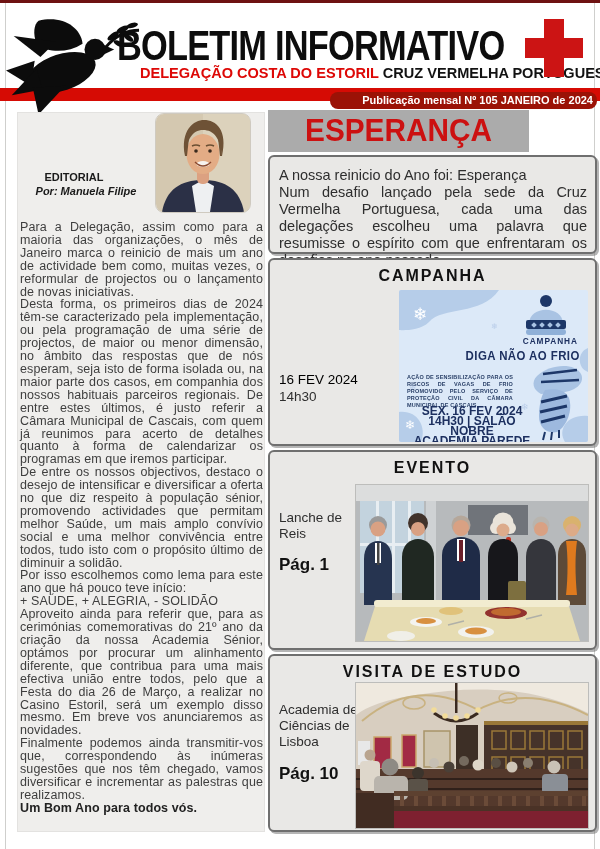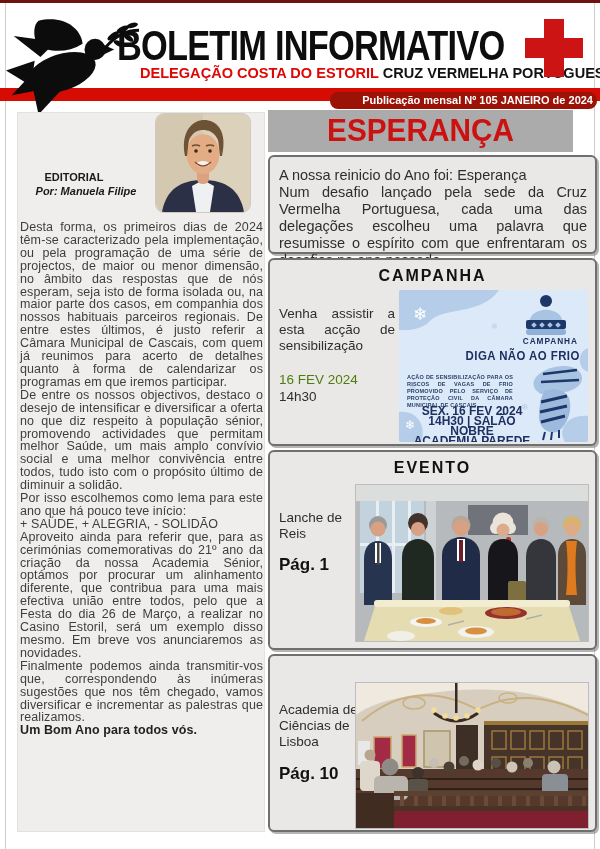--- a/index.html
+++ b/index.html
@@ -22,32 +22,32 @@
   
   .left-box{left:17px;top:112px;width:248px;height:720px;background:#efeeec;border:1px solid #e3e2e0;box-sizing:border-box;}
   .portrait{left:155px;top:113px;width:94px;height:98px;border-radius:9px;overflow:hidden;border:1px solid #cfcac0;}
   .ed-label{left:17px;top:171px;width:114px;text-align:center;font-size:11px;font-weight:bold;color:#1a1a1a;}
   .ed-byline{left:17px;top:185px;width:138px;text-align:center;font-size:11px;font-weight:bold;font-style:italic;color:#1a1a1a;}
   .ed-text{left:20px;top:221px;width:243px;font-size:12.5px;line-height:12.9px;color:#3e3e3e;
            text-align:justify;letter-spacing:0.1px;}
   .ed-text p{margin:0 0 0 0;}
   .ed-text p.closing{font-weight:bold;color:#222;}
   
-  .esp-header{left:268px;top:110px;width:305px;height:42px;background:#ababab;}
+  .esp-header{left:268px;top:110px;width:261px;height:42px;background:#ababab;}
   .esp-title{width:100%;text-align:center;line-height:42px;font-size:31px;font-weight:bold;color:#cc1111;
              letter-spacing:0;transform:scaleX(0.96);transform-origin:center top;}
   .rbox{left:268px;background:#e9e8e6;border:2px solid #6f6f6f;border-radius:6px;width:329px;
         box-sizing:border-box;box-shadow:2px 2px 0 rgba(90,90,90,0.45);}
   .rbox-title{position:absolute;left:0;top:7px;width:100%;text-align:center;font-size:16px;
               font-weight:bold;color:#111;letter-spacing:2px;}
   .box-palavra-text{position:absolute;left:9px;top:10px;width:308px;font-size:14.5px;line-height:17px;
                     color:#2e2e2e;text-align:justify;}
   .camp-invite{position:absolute;left:9px;top:46px;width:116px;font-size:13.5px;line-height:16px;
                color:#2e2e2e;text-align:justify;}
-  .camp-date{position:absolute;left:9px;top:112px;font-size:13.5px;color:#4d7c0f;}
+  .camp-date{position:absolute;left:9px;top:112px;font-size:13.5px;color:#000000;}
   .camp-time{position:absolute;left:9px;top:129px;font-size:13.5px;color:#2e2e2e;}
   .caption{font-size:13.5px;line-height:16px;color:#2e2e2e;}
   .pagref{font-size:17px;font-weight:bold;color:#111;}
   .photo-frame{position:absolute;overflow:hidden;border:1px solid #bdbdbb;background:#ccc;}
   
   .poster{position:absolute;left:129px;top:30px;width:189px;height:152px;background:#dcE9f8;
           background:#dce9f8;overflow:hidden;border-radius:2px;}
   .poster .flake{position:absolute;color:#fff;}
   .poster .flake.small{color:#b9cde9;}
   .p-label{position:absolute;right:10px;top:46px;font-size:9px;letter-spacing:1px;color:#1d3060;
@@ -117,20 +117,21 @@
       <ellipse cx="47" cy="50" rx="6.5" ry="3" fill="#f6f3ef"></ellipse>
       <path d="M39 48 Q47 56 55 48" stroke="#8a4a30" stroke-width="1.4" fill="none"></path>
       <path d="M29 42 C24 16 38 6 48 6 C60 6 72 16 66 42 C64 24 58 16 47 16 C36 16 31 26 29 42 Z" fill="#6e5236"></path>
       <path d="M29 42 C29 34 30 28 33 24 L31 42 Z M66 42 C66 34 64 28 62 24 L64 42 Z" fill="#6e5236"></path>
     </svg>
   </div>
   <div class="abs ed-label">EDITORIAL</div>
   <div class="abs ed-byline">Por: Manuela Filipe</div>
 
   <div class="abs ed-text">
+    <p>Para a Delegação, assim como para a maioria das organizações, o mês de Janeiro marca o reinicio de mais um ano de actividade bem como, muitas vezes, o reformular de projectos ou o lançamento de novas iniciativas.</p>
     <p>Desta forma, os primeiros dias de 2024 têm-se caracterizado pela implementação, ou pela programação de uma série de projectos, de maior ou menor dimensão, no âmbito das respostas que de nós esperam, seja isto de forma isolada ou, na maior parte dos casos, em companhia dos nossos habituais parceiros regionais. De entre estes últimos, é justo referir a Câmara Municipal de Cascais, com quem já reunimos para acerto de detalhes quanto à forma de calendarizar os programas em que iremos participar.</p>
     <p>De entre os nossos objectivos, destaco o desejo de intensificar e diversificar a oferta no que diz respeito à população sénior, promovendo actividades que permitam melhor Saúde, um mais amplo convívio social e uma melhor convivência entre todos, tudo isto com o propósito último de diminuir a solidão.</p>
     <p>Por isso escolhemos como lema para este ano que há pouco teve início:</p>
     <p>+ SAÚDE, + ALEGRIA, - SOLIDÃO</p>
     <p>Aproveito ainda para referir que, para as cerimónias comemorativas do 21º ano da criação da nossa Academia Sénior, optámos por procurar um alinhamento diferente, que contribua para uma mais efectiva união entre todos, pelo que a Festa do dia 26 de Março, a realizar no Casino Estoril, será um exemplo disso mesmo. Em breve vos anunciaremos as novidades.</p>
     <p>Finalmente podemos ainda transmitir-vos que, correspondendo às inúmeras sugestões que nos têm chegado, vamos diversificar e incrementar as palestras que realizamos.</p>
     <p class="closing">Um Bom Ano para todos vós.</p>
   </div>
 
   <div class="abs esp-header">
@@ -139,21 +140,20 @@
 
   <div class="abs rbox" style="top:155px;height:99px;">
     <div class="box-palavra-text">
       <span>A nossa reinicio do Ano foi: Esperança</span><br>
       <span>Num desafio lançado pela sede da Cruz Vermelha Portuguesa, cada uma das delegações escolheu uma palavra que resumisse o espírito com que enfrentaram os desafios no ano passado.</span>
     </div>
   </div>
 
   <div class="abs rbox" style="top:258px;height:188px;">
     <div class="rbox-title">CAMPANHA</div>
-    <div class="camp-invite">Venha assistir a esta acção de sensibilização</div>
     <div class="camp-date">16 FEV 2024</div>
     <div class="camp-time">14h30</div>
 
     <div class="poster">
       <svg width="189" height="152" viewBox="0 0 189 152" style="position:absolute;left:0;top:0;">
         <path d="M0 0 H100 C82 26 44 16 30 32 C20 42 0 40 0 40 Z" fill="#b6cde9"></path>
         <path d="M0 152 V122 C18 120 28 136 22 152 Z" fill="#b6cde9"></path>
         <path d="M189 152 V126 C168 124 158 140 166 152 Z" fill="#b6cde9"></path>
         <path d="M189 58 C178 62 178 78 189 82 Z" fill="#b6cde9"></path>
 
@@ -247,20 +247,21 @@
         <ellipse cx="70" cy="136" rx="10" ry="3" fill="#d89040"></ellipse>
         <ellipse cx="120" cy="147" rx="18" ry="6" fill="#f2f2ee"></ellipse>
         <ellipse cx="120" cy="146" rx="11" ry="3.5" fill="#d89040"></ellipse>
         <ellipse cx="45" cy="151" rx="14" ry="5" fill="#f0efe8"></ellipse>
         <path d="M92 140 L108 136 M170 134 L186 130" stroke="#b0b0a8" stroke-width="1.5"></path>
       </svg>
     </div>
   </div>
 
   <div class="abs rbox" style="top:654px;height:178px;">
+    <div class="rbox-title">VISITA DE ESTUDO</div>
     <div class="caption abs" style="left:9px;top:46px;width:82px;">Academia de  Ciências de Lisboa</div>
     <div class="pagref abs" style="left:9px;top:108px;">Pág. 10</div>
     <div class="photo-frame" style="left:85px;top:26px;width:232px;height:145px;">
       <svg width="232" height="145" viewBox="0 0 232 145">
         <rect width="232" height="145" fill="#d8cec0"></rect>
         <path d="M0 0 H232 V30 C180 4 120 2 60 12 C30 16 10 24 0 32 Z" fill="#efe9df"></path>
         <path d="M6 38 Q60 -8 124 28" stroke="#c9b280" stroke-width="2" fill="none"></path>
         <path d="M120 28 Q170 0 232 32" stroke="#c9b280" stroke-width="2" fill="none"></path>
         <ellipse cx="58" cy="20" rx="11" ry="6" fill="none" stroke="#c9b280" stroke-width="1.5"></ellipse>
         <ellipse cx="152" cy="15" rx="9" ry="5" fill="none" stroke="#c9b280" stroke-width="1.5"></ellipse>

